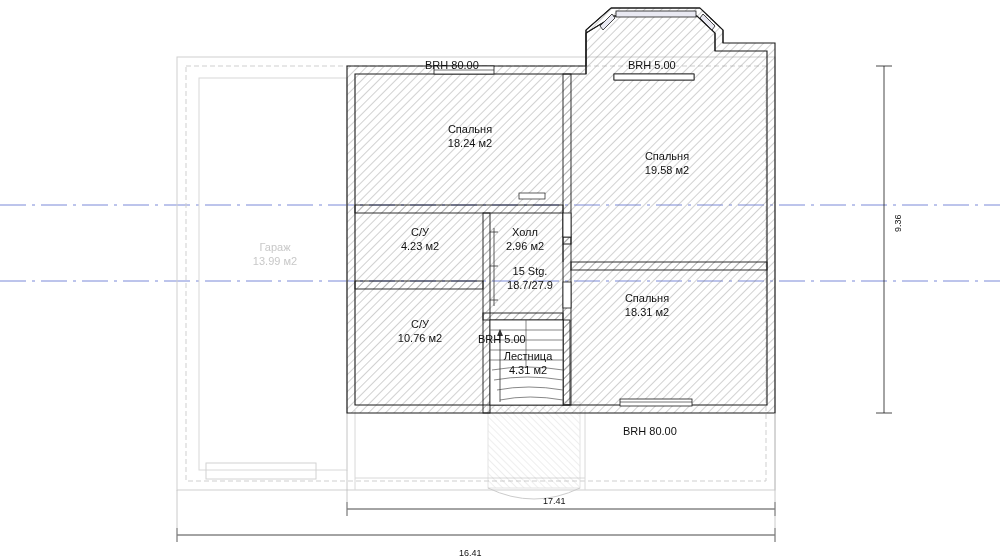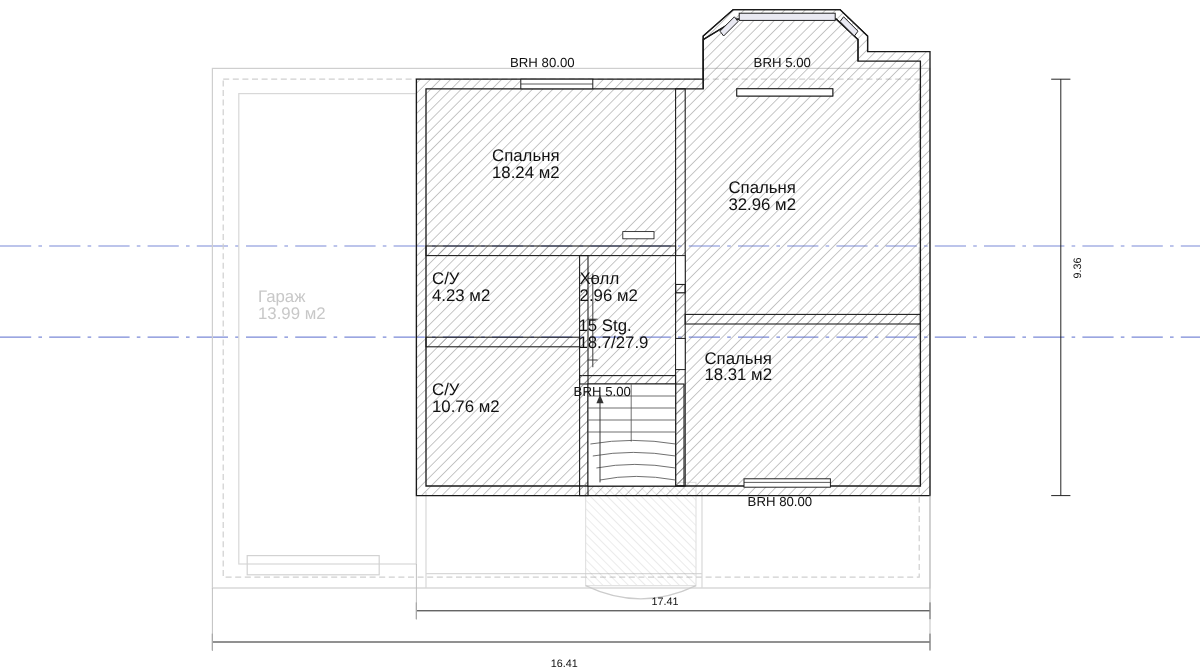--- a/index.html
+++ b/index.html
@@ -1,21 +1,21 @@
 <!DOCTYPE html>
 <html><head>
 <meta charset="utf-8">
 <style>
   html,body{margin:0;padding:0;background:#ffffff;}
   body{width:1000px;height:557px;overflow:hidden;font-family:"Liberation Sans",sans-serif;color:#1a1a1a;}
   #plan{position:relative;width:1000px;height:557px;}
-  .lbl{position:absolute;font-size:14px;line-height:13px;text-align:left;white-space:nowrap;color:#111;}
+  .lbl{position:absolute;font-size:11px;line-height:13px;text-align:center;white-space:nowrap;color:#111;}
   .lbl.two{line-height:14px;}
   .dim{position:absolute;font-size:9px;color:#111;white-space:nowrap;}
-  .brh{position:absolute;font-size:11px;color:#111;white-space:nowrap;}
+  .brh{position:absolute;font-size:11px;color:#111;white-space:nowrap;margin-top:12px;}
   .faint{color:#c8c8c8;}
   svg{position:absolute;left:0;top:0;}
 </style>
 </head>
 <body>
 
 <div id="plan">
 
   <svg width="1000" height="557" viewBox="0 0 1000 557">
     <defs>
@@ -162,21 +162,21 @@
     <span>13.99 м2</span>
   </div>
 
   <div class="lbl two" style="left:410px;top:122px;width:120px;">
     <span>Спальня</span><br>
     <span>18.24 м2</span>
   </div>
 
   <div class="lbl two" style="left:607px;top:149px;width:120px;">
     <span>Спальня</span><br>
-    <span>32.96 м2</span>
+    <span>19.58 м2</span>
   </div>
 
   <div class="lbl two" style="left:587px;top:291px;width:120px;">
     <span>Спальня</span><br>
     <span>18.31 м2</span>
   </div>
 
   <div class="lbl two" style="left:360px;top:225px;width:120px;">
     <span>С/У</span><br>
     <span>4.23 м2</span>
@@ -185,20 +185,24 @@
   <div class="lbl two" style="left:360px;top:317px;width:120px;">
     <span>С/У</span><br>
     <span>10.76 м2</span>
   </div>
 
   <div class="lbl two" style="left:483px;top:225px;width:84px;">
     <span>Холл</span><br>
     <span>2.96 м2</span>
   </div>
 
+  <div class="lbl two" style="left:486px;top:349px;width:84px;">
+    <span>Лестница</span><br>
+    <span>4.31 м2</span>
+  </div>
 
   <div class="lbl two" style="left:482px;top:264px;width:96px;">
     <span>15 Stg.</span><br>
     <span>18.7/27.9</span>
   </div>
 
   <div class="brh" style="left:425px;top:47px;">BRH 80.00</div>
   <div class="brh" style="left:628px;top:47px;">BRH 5.00</div>
   <div class="brh" style="left:478px;top:321px;">BRH 5.00</div>
   <div class="brh" style="left:623px;top:413px;">BRH 80.00</div>

